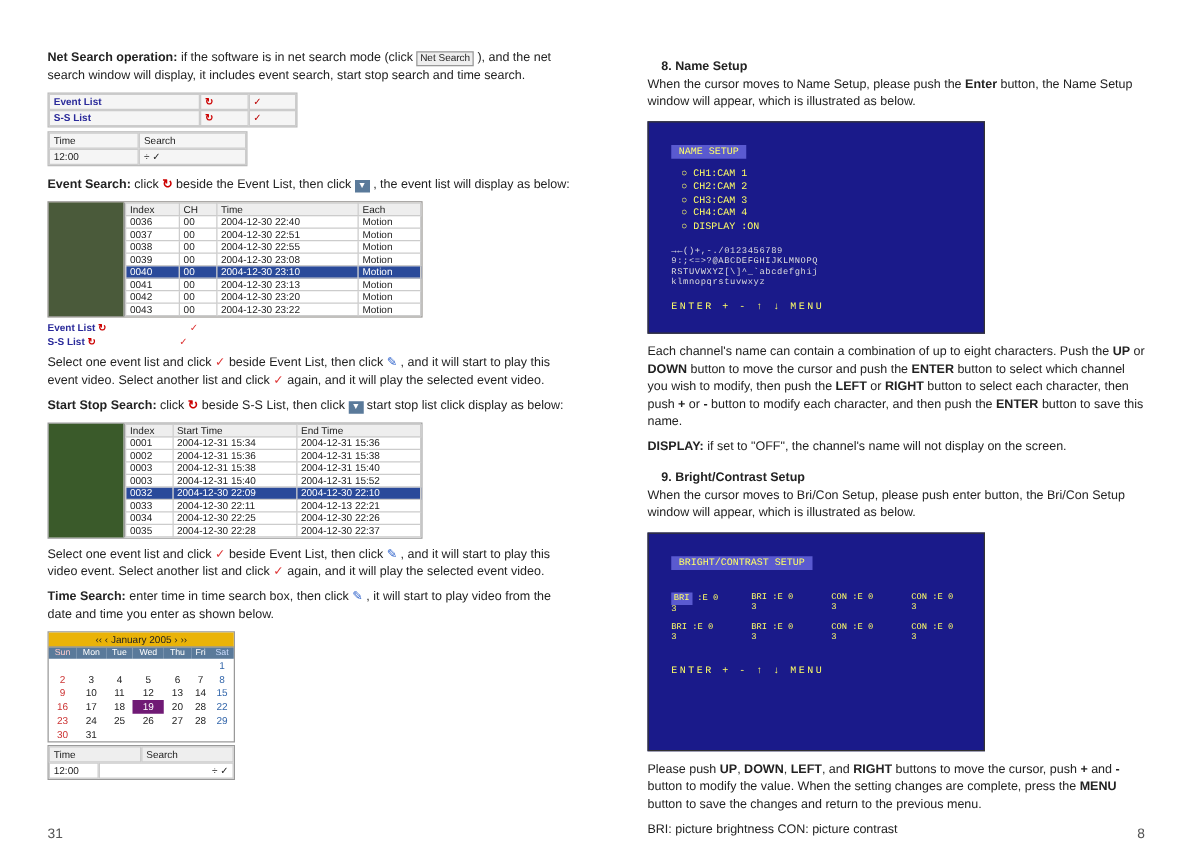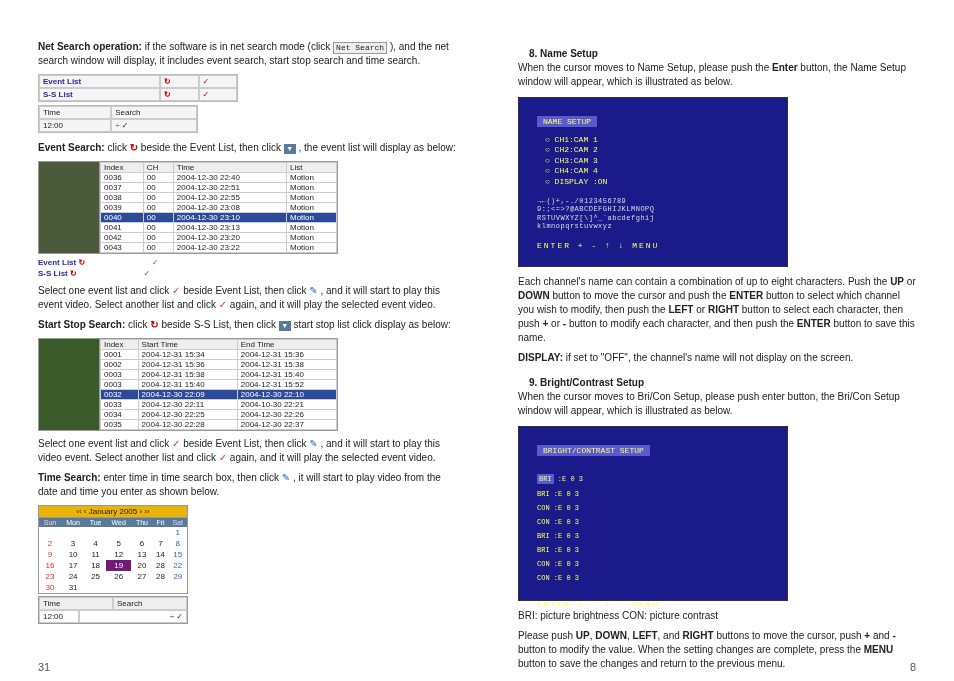--- a/index.html
+++ b/index.html
@@ -20,21 +20,20 @@
   b { font-weight: bold; }
   p { line-height: 1.4; margin-bottom: 6px; }
   .section-title { font-weight: bold; margin-top: 8px; margin-bottom: 2px; padding-left: 11px; }
   .mini-btn {
     display: inline-block;
     border: 1px solid #999;
     background: #eee;
     font-size: 8px;
     padding: 0 2px;
     line-height: 10px;
-    font-family: Liberation Mono, monospace;
   }
   .icon-refresh { color: #c00; font-weight: bold; }
   .icon-check { color: #b00; }
   .icon-dropdown {
     display: inline-block;
     width: 12px; height: 10px;
     background: #5a7a9a;
     color: #fff;
     font-size: 7px;
     text-align: center;
@@ -168,21 +167,21 @@
     letter-spacing: 0.5px;
   }
   .osd .osd-footer {
     color: #ff6;
     margin-top: 10px;
     letter-spacing: 2px;
   }
   .osd2 { height: 175px; }
   .osd2 .grid {
     display: grid;
-    grid-template-columns: 1fr;
+    grid-template-columns: 1fr 1fr 1fr 1fr;
     gap: 6px 24px;
     color: #ff6;
     font-size: 7px;
     margin-top: 10px;
   }
   .osd2 .cell-left { background: #5a5ad0; padding: 1px 2px; display: inline-block; }
   .page-num-left {
     position: absolute;
     bottom: 8px;
     left: 38px;
@@ -236,21 +235,21 @@
 
   <div class="event-area">
     <div class="event-thumb"></div>
     <div class="event-table">
       <table id="evt-table">
           <tbody>
             <tr>
               <th>Index</th>
               <th>CH</th>
               <th>Time</th>
-              <th>List</th>
+              <th>Each</th>
             </tr>
             <tr>
               <td>0036</td>
               <td>00</td>
               <td>2004-12-30 22:40</td>
               <td>Motion</td>
             </tr>
             <tr>
               <td>0037</td>
               <td>00</td>
@@ -343,21 +342,21 @@
               <td>2004-12-31 15:52</td>
             </tr>
             <tr class="sel">
               <td>0032</td>
               <td>2004-12-30 22:09</td>
               <td>2004-12-30 22:10</td>
             </tr>
             <tr>
               <td>0033</td>
               <td>2004-12-30 22:11</td>
-              <td>2004-10-30 22:21</td>
+              <td>2004-12-13 22:21</td>
             </tr>
             <tr>
               <td>0034</td>
               <td>2004-12-30 22:25</td>
               <td>2004-12-30 22:26</td>
             </tr>
             <tr>
               <td>0035</td>
               <td>2004-12-30 22:28</td>
               <td>2004-12-30 22:37</td>
@@ -502,21 +501,21 @@
         <div>CON :E     0     3</div>
         <div>CON :E     0     3</div>
         <div>BRI :E     0     3</div>
         <div>BRI :E     0     3</div>
         <div>CON :E     0     3</div>
         <div>CON :E     0     3</div>
       </div>
     <div class="osd-footer" style="margin-top:18px;">ENTER  +  -  ↑  ↓  MENU</div>
   </div>
 
-  <p>BRI: picture brightness  CON: picture contrast</p>
   <p>
     <span>Please push </span><b>UP</b><span>, </span><b>DOWN</b><span>, </span><b>LEFT</b><span>, and </span><b>RIGHT</b><span> buttons to move the cursor, push </span><b>+</b><span> and </span><b>-</b><span> button to modify the value. When the setting changes are complete, press the </span><b>MENU</b><span> button to save the changes and return to the previous menu.</span>
   </p>
+  <p>BRI: picture brightness  CON: picture contrast</p>
 
 </div>
 
 <div class="page-num-left">31</div>
 <div class="page-num-right">8</div>
 
 </body></html>

